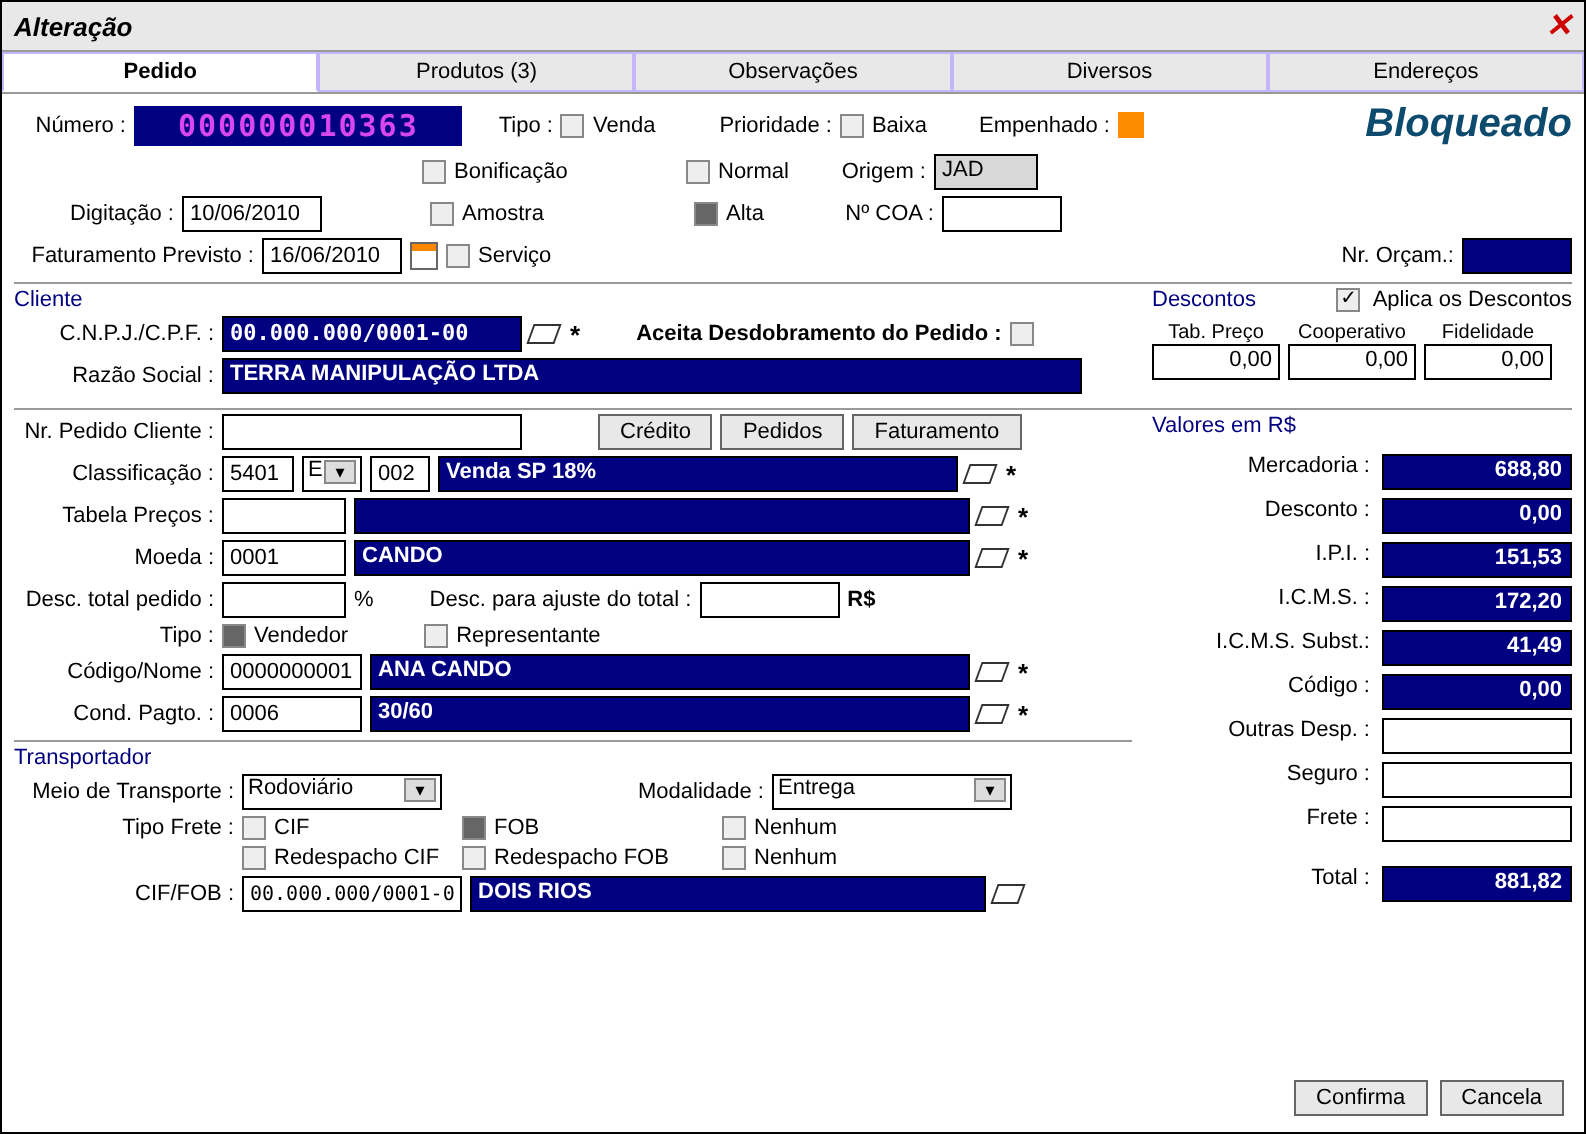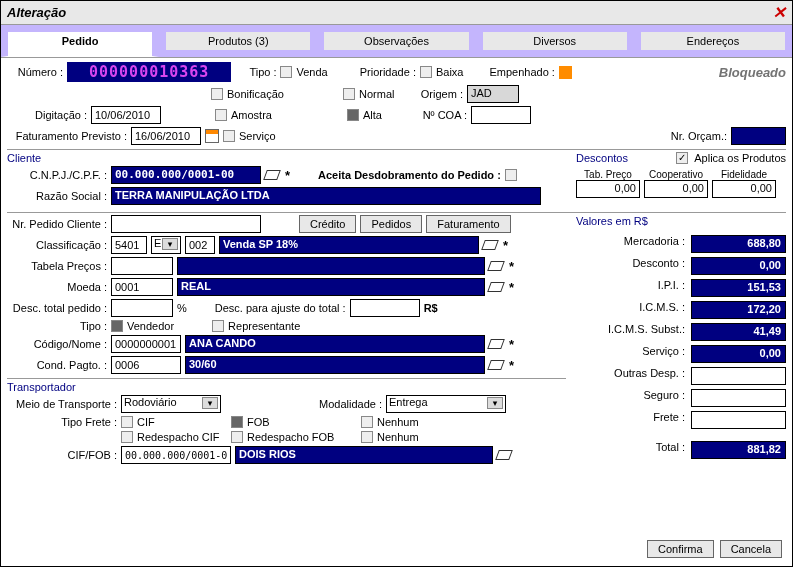--- a/index.html
+++ b/index.html
@@ -1,35 +1,35 @@
 <!DOCTYPE html>
 <html><head>
 <meta charset="utf-8">
 <style>
 * { box-sizing: border-box; margin: 0; padding: 0; }
 body { font-family: Arial, sans-serif; font-size: 11px; background: #fff; width: 793px; height: 567px; overflow: hidden; }
 .window { border: 1px solid #000; width: 793px; height: 567px; position: relative; }
 .titlebar { background: #e8e8e8; padding: 2px 6px; font-weight: bold; font-size: 13px; font-style: italic; display: flex; justify-content: space-between; align-items: center; border-bottom: 1px solid #999; }
 .close-x { color: #c00; font-weight: bold; font-size: 16px; cursor: pointer; }
 .tabs { display: flex; border-bottom: 1px solid #999; }
-.tab { flex: 1; text-align: center; padding: 3px 0; border: 7px solid #c4b5fd; background: #e8e8e8; cursor: pointer; font-size: 11px; }
+.tab { flex: 1; text-align: center; padding: 3px 0; border: 1px solid #c4b5fd; background: #e8e8e8; cursor: pointer; font-size: 11px; }
 .tab.active { background: #fff; border-bottom: 1px solid #fff; font-weight: bold; }
 .content { padding: 4px 6px; }
 .row { display: flex; align-items: center; margin-bottom: 3px; gap: 4px; }
 .lbl { text-align: right; font-size: 11px; }
 .big-number { background: #000080; color: #d946ef; font-weight: bold; font-size: 15px; padding: 1px 22px; letter-spacing: 1px; font-family: monospace; }
 .txt { border: 1px solid #000; padding: 1px 3px; font-size: 11px; height: 18px; background: #fff; }
 .txt.blue { background: #000080; color: #fff; font-weight: bold; }
 .txt.gray { background: #d8d8d8; }
 .chk { width: 12px; height: 12px; border: 1px solid #888; background: #eee; display: inline-block; vertical-align: middle; }
 .chk.dark { background: #666; }
 .chk.checked::after { content: "✓"; font-size: 10px; line-height: 10px; display: block; text-align: center; }
 .orange-sq { width: 13px; height: 13px; background: #ff8c00; display: inline-block; }
 .cal-icon { width: 14px; height: 14px; background: linear-gradient(to bottom, #f80 30%, #fff 30%); border: 1px solid #666; display: inline-block; cursor: pointer; }
-.bloqueado { color: #737373; font-weight: bold; font-style: italic; font-size: 13px; }
+.bloqueado { color: #0c4a6e; font-weight: bold; font-style: italic; font-size: 20px; }
 .fieldset-label { color: #000080; font-weight: normal; font-size: 11px; margin-bottom: 2px; }
 .section { border-top: 1px solid #999; padding-top: 2px; margin-top: 4px; }
 .btn { border: 1px solid #666; background: #e8e8e8; padding: 2px 10px; font-size: 11px; cursor: pointer; }
 .eraser { width: 16px; height: 14px; display: inline-block; cursor: pointer; position: relative; }
 .eraser::before { content: ""; display: block; width: 12px; height: 8px; background: #fff; border: 1px solid #333; transform: skewX(-20deg); margin-top: 2px; }
 .ast { font-weight: bold; font-size: 13px; }
 .two-col { display: flex; gap: 10px; }
 .col-left { flex: 1; }
 .col-right { width: 210px; }
 .val-row { display: flex; align-items: flex-start; justify-content: flex-end; margin-bottom: 4px; gap: 6px; }
@@ -133,21 +133,21 @@
           <span class="lbl" style="width:100px">Razão Social :</span>
           <span class="txt blue" style="width:430px">TERRA   MANIPULAÇÃO LTDA</span>
         </div>
       </div>
 
       <div class="col-right">
         <div class="desc-head">
           <span class="fieldset-label">Descontos</span>
           <span style="flex:1"></span>
           <span class="chk checked"></span>
-          <span>Aplica os Produtos</span>
+          <span>Aplica os Descontos</span>
         </div>
         <div class="desc-cols">
           <div class="desc-col">Tab. Preço</div>
           <div class="desc-col">Cooperativo</div>
           <div class="desc-col">Fidelidade</div>
         </div>
         <div class="desc-cols">
           <div class="desc-val">0,00</div>
           <div class="desc-val">0,00</div>
           <div class="desc-val">0,00</div>
@@ -179,21 +179,21 @@
         <div class="row">
           <span class="lbl" style="width:100px">Tabela Preços :</span>
           <input class="txt" style="width: 62px;">
           <span class="txt blue" style="width:308px"></span>
           <span class="eraser"></span>
             <span class="ast">*</span>
         </div>
         <div class="row">
           <span class="lbl" style="width:100px">Moeda :</span>
           <input class="txt" style="width: 62px;" value="0001">
-          <span class="txt blue" style="width:308px">REAL</span>
+          <span class="txt blue" style="width:308px">CANDO</span>
           <span class="eraser"></span>
             <span class="ast">*</span>
         </div>
         <div class="row">
           <span class="lbl" style="width:100px">Desc. total pedido :</span>
           <input class="txt" style="width: 62px;">
           <span>%</span>
           <span style="width:20px"></span>
           <span class="lbl">Desc. para ajuste do total :</span>
           <input class="txt" style="width: 70px;">
@@ -275,21 +275,21 @@
           </div>
         <div class="val-row">
             <span class="lbl">I.C.M.S. :</span>
             <span class="val-box blue">172,20</span>
           </div>
         <div class="val-row">
             <span class="lbl">I.C.M.S. Subst.:</span>
             <span class="val-box blue">41,49</span>
           </div>
         <div class="val-row">
-            <span class="lbl">Serviço :</span>
+            <span class="lbl">Código :</span>
             <span class="val-box blue">0,00</span>
           </div>
         <div class="val-row">
             <span class="lbl">Outras Desp. :</span>
             <input class="val-box white" style="">
           </div>
         <div class="val-row">
             <span class="lbl">Seguro :</span>
             <input class="val-box white" style="">
           </div>

